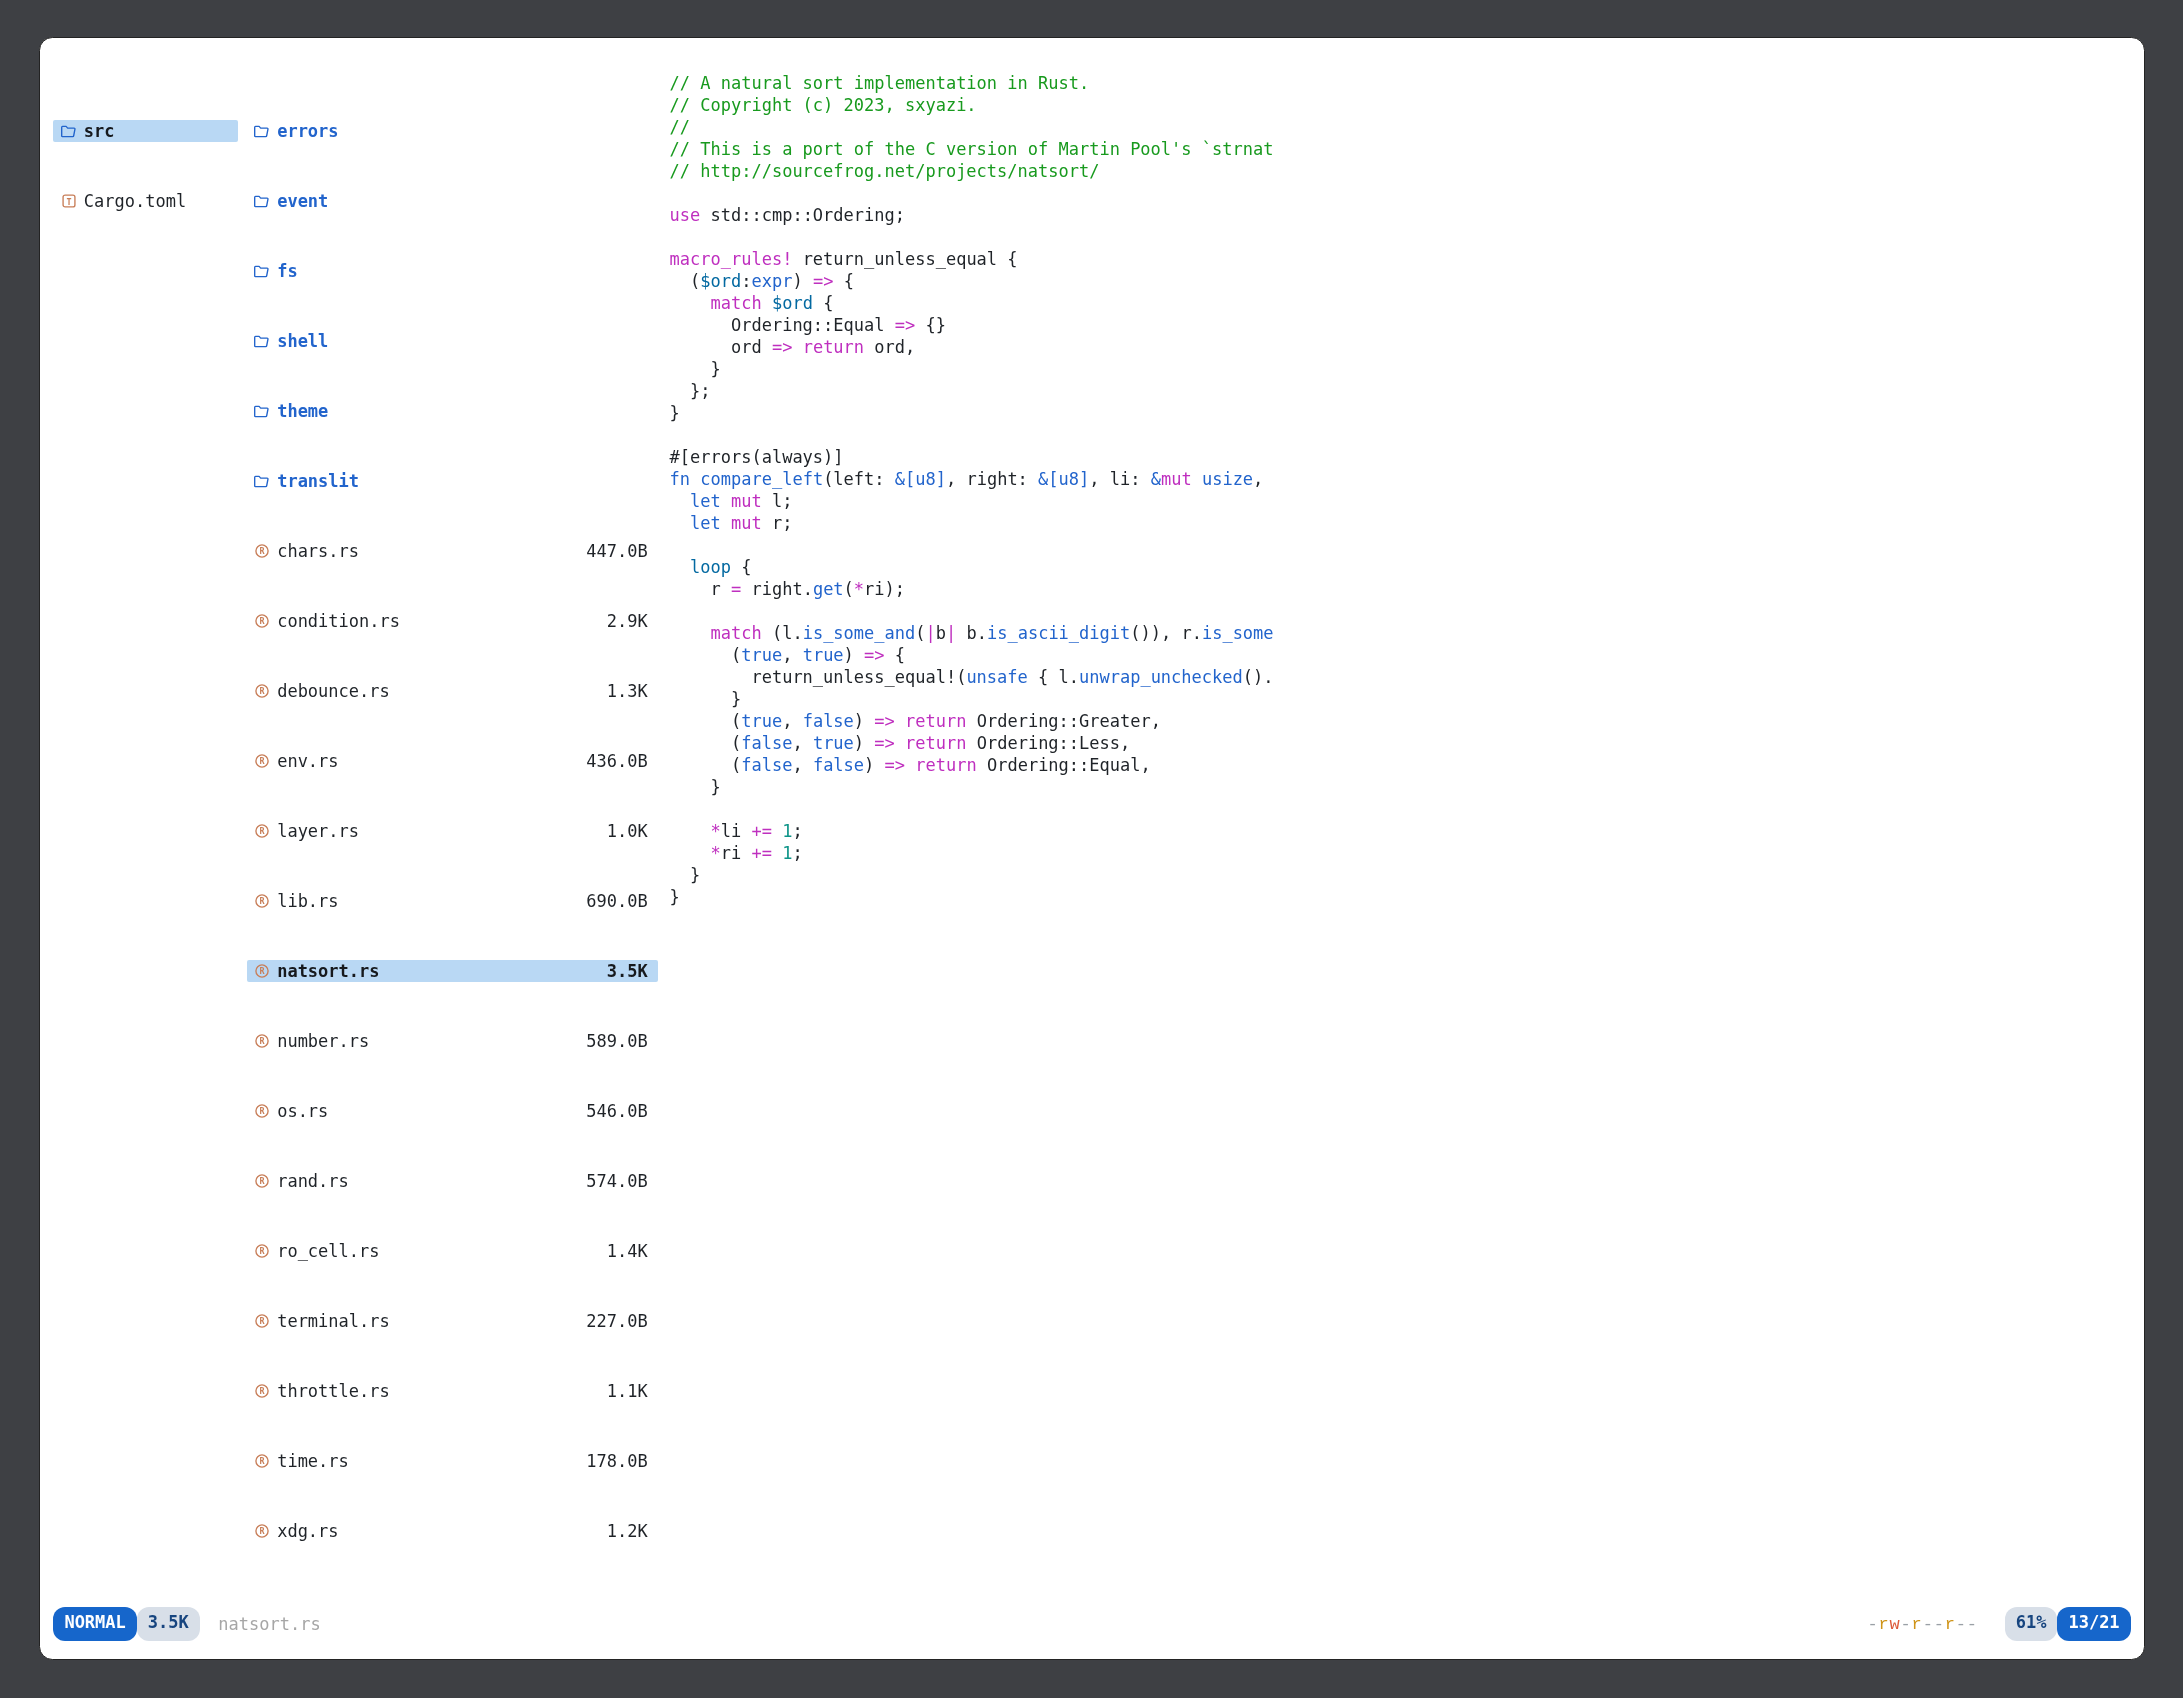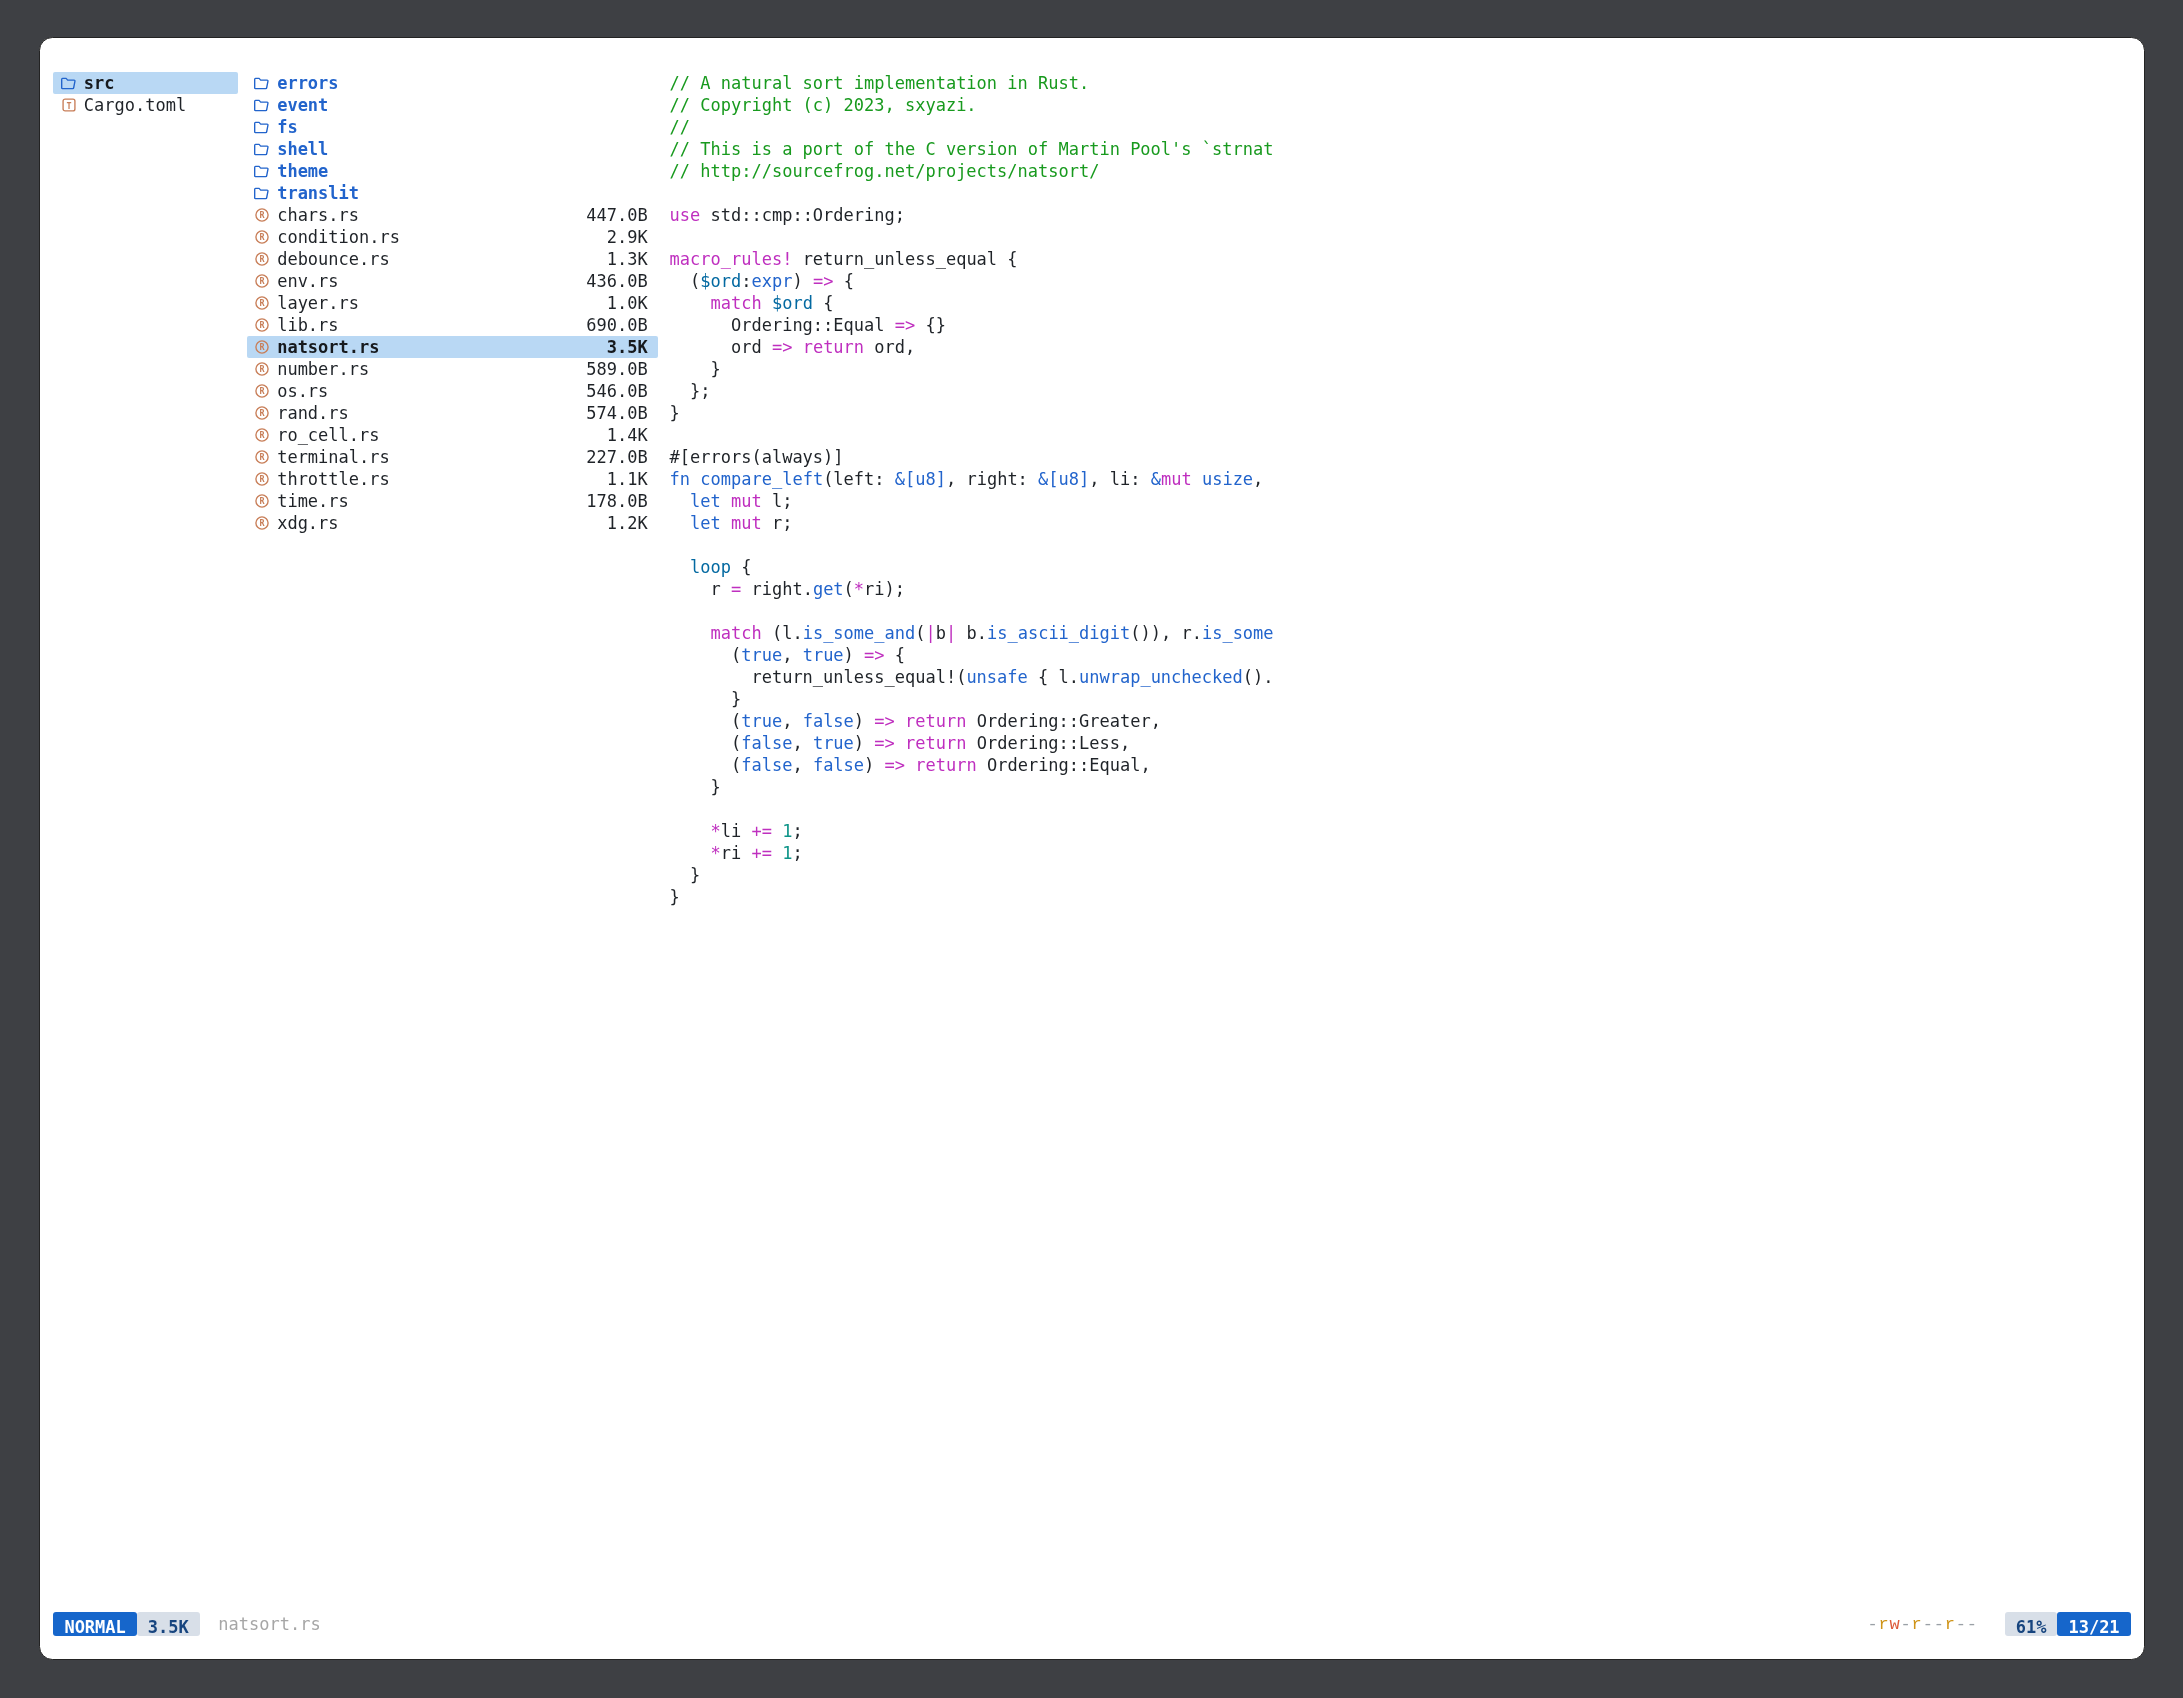--- a/index.html
+++ b/index.html
@@ -17,21 +17,21 @@
   }
   .panes{flex:1;display:flex;gap:8.4px;min-height:0;overflow:hidden;}
   .pane{overflow:hidden;}
   .pane.parent{width:185px;flex:none;}
   .pane.current{width:411px;flex:none;}
   .pane.preview{flex:1;padding-left:3.4px;}
 
   .row{
     display:flex;align-items:center;height:22px;
     padding:0 10px 0 6.7px;border-radius:2px;
-    font-size:17px;color:#1f2328;
+    font-size:17px;color:#1f2328;margin-top:48px;
   }
   .icon{width:17px;height:17px;margin-right:6.7px;flex:none;
     display:inline-flex;align-items:center;justify-content:center;}
   .icon svg{display:block;}
   .icon-folder{color:#2264cc;}
   .icon-rust{color:#c87e58;}
   .icon-toml{color:#c87e58;}
   .fname{white-space:pre;}
   .fsize{margin-left:auto;padding-left:6.7px;}
   .row.dir .fname{color:#2264cc;font-weight:bold;}
@@ -45,21 +45,21 @@
   .tok-k{color:#bf2fbf;}
   .tok-b{color:#2264cc;}
   .tok-o{color:#0369a1;}
   .tok-t{color:#0d9488;}
 
   .statusbar{
     height:30px;margin-top:8.4px;display:flex;align-items:center;
     justify-content:space-between;font-size:17px;
   }
   .status-left,.status-right{display:flex;align-items:center;height:30px;}
-  .seg{height:24px;line-height:30px;padding:0 11px;border-radius:3px;}
+  .seg{height:34px;line-height:30px;padding:0 11px;border-radius:12px;}
   .seg-badge{background:#1666cb;color:#ffffff;font-weight:bold;}
   .seg-light{background:#d8dfe8;color:#17457f;font-weight:bold;}
   .file-seg{color:#a6a6a6;margin-left:18.5px;}
   .perms{margin-right:27px;letter-spacing:0.8px;font-family:Liberation Mono, monospace;}
   .perm-dash{color:#9aa0a6;}
   .perm-read{color:#cf9418;}
   .perm-write{color:#dd5a3a;}
 </style>
 </head>
 <body>

